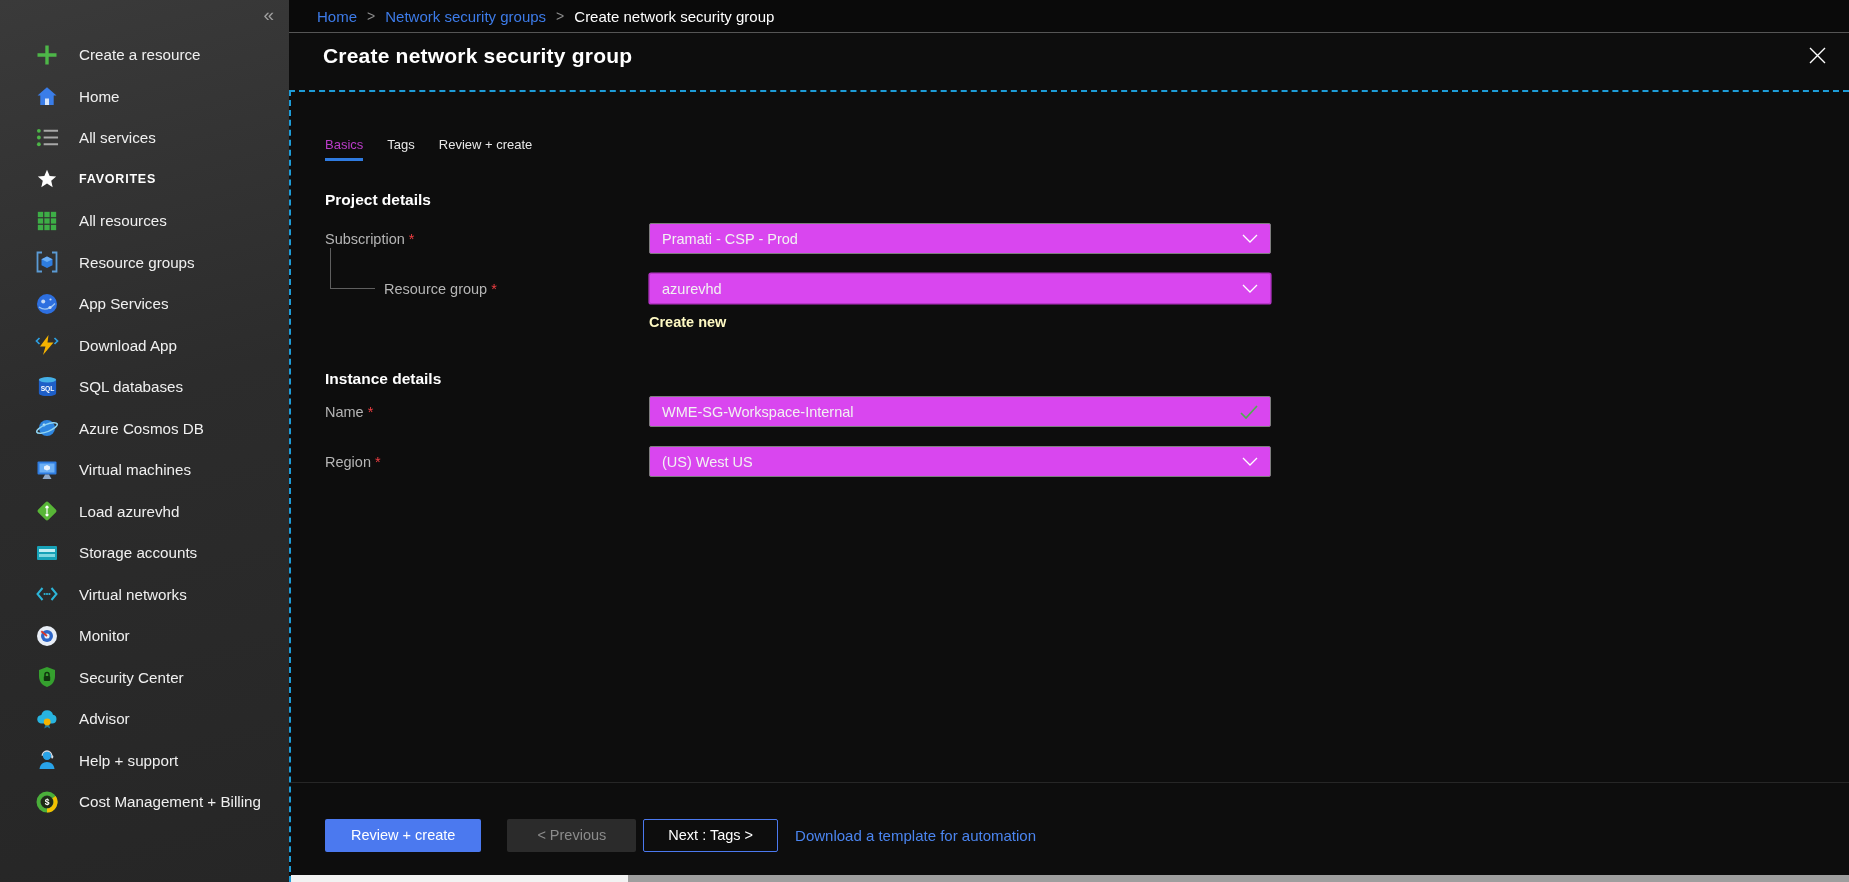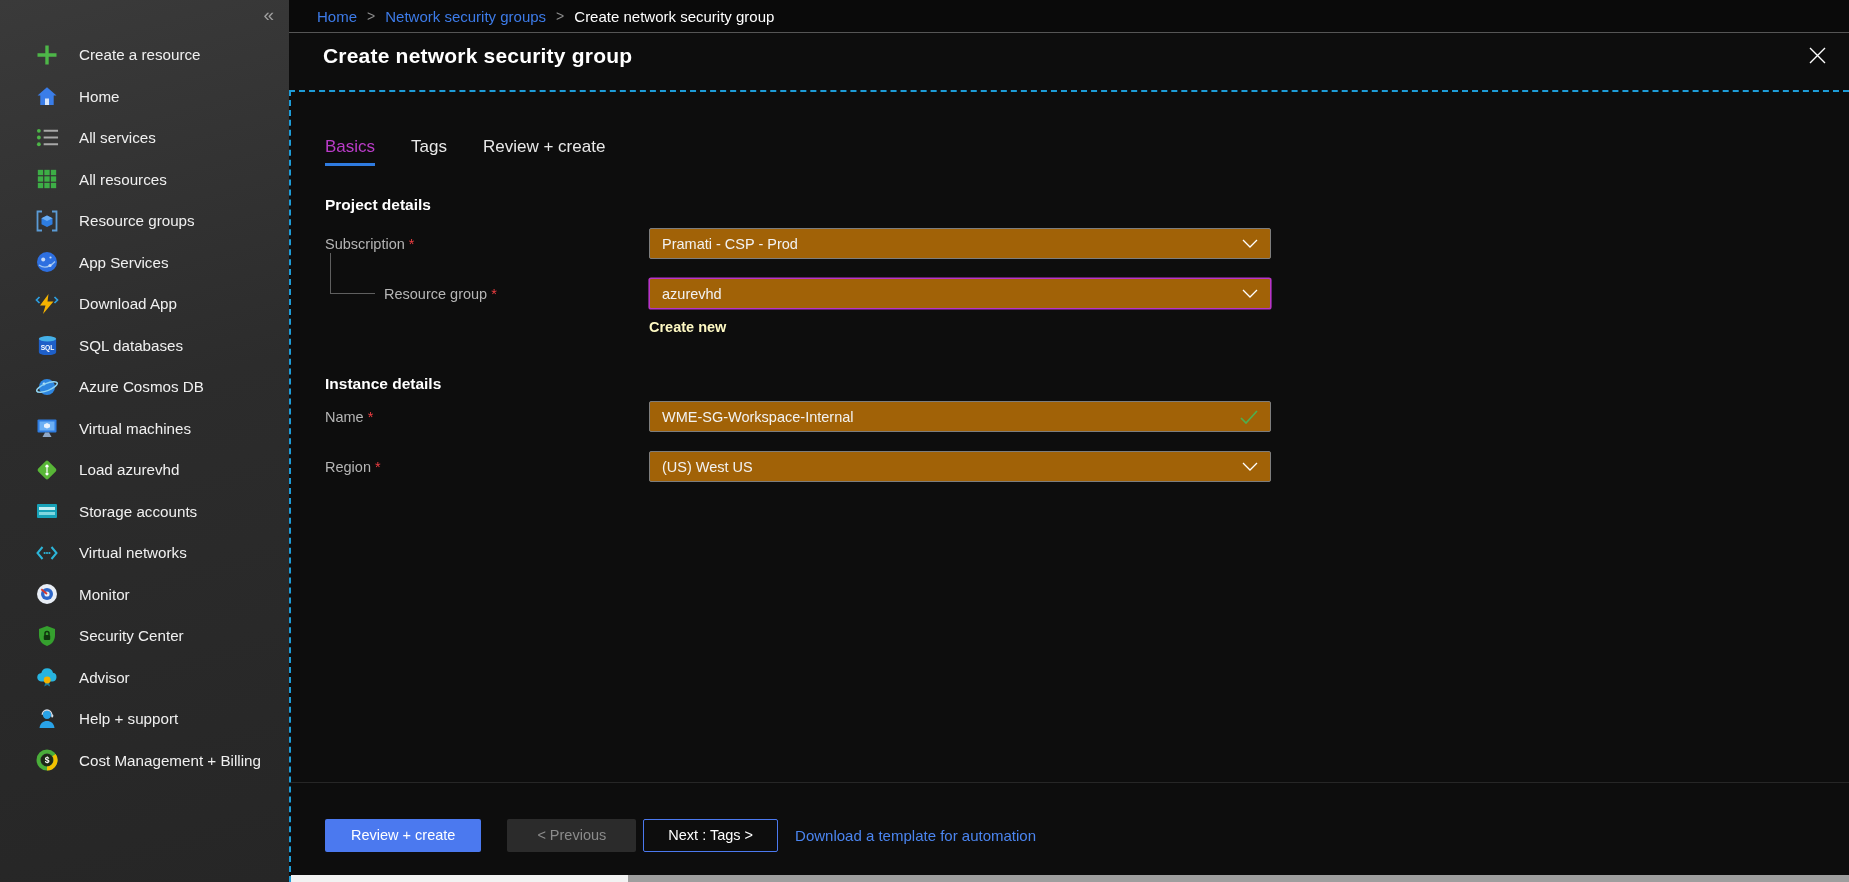--- a/index.html
+++ b/index.html
@@ -52,21 +52,21 @@
   .title-bar h1 { font-size:21px; font-weight:700; color:#fff; flex:1; letter-spacing:0.2px; }
   .close { width:24px; height:24px; display:flex; align-items:center; justify-content:center; cursor:pointer; }
 
   .content {
     flex:1; min-height:0; display:flex; flex-direction:column;
     border-top:2px dashed #1d9cd8; border-left:2px dashed #1d9cd8;
   }
 
   .form-area { flex:1; padding:45px 0 0 34px; overflow:hidden; }
 
-  .tabs { display:flex; gap:36px; font-size:17px; margin-bottom:30px; }
+  .tabs { display:flex; gap:24px; font-size:13px; margin-bottom:30px; }
   .tab { color:#e8e8e8; padding-bottom:9px; position:relative; cursor:pointer; }
   .tab.active { color:#bb3cc9; }
   .tab.active::after {
     content:""; position:absolute; left:0; right:0; bottom:0;
     height:3px; background:#2f7be0;
   }
 
   h2.section {
     font-size:15.5px; font-weight:700; color:#fff; margin-bottom:14px;
   }
@@ -76,21 +76,21 @@
   .flabel { width:324px; flex:none; font-size:14.5px; color:#b5b5b5; }
   .flabel.indent { padding-left:59px; }
   .req { color:#ef3e42; margin-left:4px; }
   .connector {
     position:absolute; left:5px; top:-25px; width:45px; height:41px;
     border-left:1px solid #5f5f5f; border-bottom:1px solid #5f5f5f;
   }
   .fcontrol {
     width:622px; height:31px; border:1px solid #7d7d7d; border-radius:2px;
     display:flex; align-items:center; padding:0 12px;
-    font-size:14.5px; color:#f2f2f2; background:#a16207; cursor:pointer;
+    font-size:14.5px; color:#f2f2f2; background:#d946ef; cursor:pointer;
   }
   .fcontrol.focused { border:1px solid #b735c9; box-shadow:0 0 0 0.6px #b735c9; }
   .fcontrol .chev, .fcontrol .check { margin-left:auto; display:flex; }
   .fcontrol input {
     flex:1; background:transparent; border:none; outline:none;
     color:#f2f2f2; font-size:14.5px; font-family:"Liberation Sans", sans-serif;
   }
   .create-new-row { margin-top:-9px; margin-bottom:0; }
   .create-new-row .spacer { width:324px; flex:none; }
   a.create-new { color:#fef9c3; font-size:14.5px; font-weight:600; text-decoration:none; cursor:pointer; }
@@ -144,20 +144,28 @@
         <svg width="23" height="23" viewBox="0 0 24 24">
             <circle cx="3" cy="5" r="2" fill="#4db648"></circle>
             <circle cx="3" cy="12" r="2" fill="#4db648"></circle>
             <circle cx="3" cy="19" r="2" fill="#4db648"></circle>
             <path d="M8 5h15M8 12h15M8 19h15" stroke="#a8a8a8" stroke-width="2.2"></path>
           </svg>
       </span>
       <span class="lbl">All services</span>
     </div>
 
+    <div class="nav-item nav-header">
+      <span class="ic">
+        <svg width="22" height="22" viewBox="0 0 24 24">
+            <path d="M12 2l2.9 6.6 7.1.6-5.4 4.7 1.6 7L12 17l-6.2 3.9 1.6-7L2 9.2l7.1-.6z" fill="#fff"></path>
+          </svg>
+      </span>
+      <span class="lbl">FAVORITES</span>
+    </div>
 
     <div class="nav-item">
       <span class="ic">
         <svg width="22" height="22" viewBox="0 0 24 24">
             <g fill="#3dae46">
               <rect x="2" y="2" width="5.8" height="5.8"></rect>
               <rect x="9.1" y="2" width="5.8" height="5.8"></rect>
               <rect x="16.2" y="2" width="5.8" height="5.8"></rect>
               <rect x="2" y="9.1" width="5.8" height="5.8"></rect>
               <rect x="9.1" y="9.1" width="5.8" height="5.8"></rect>

